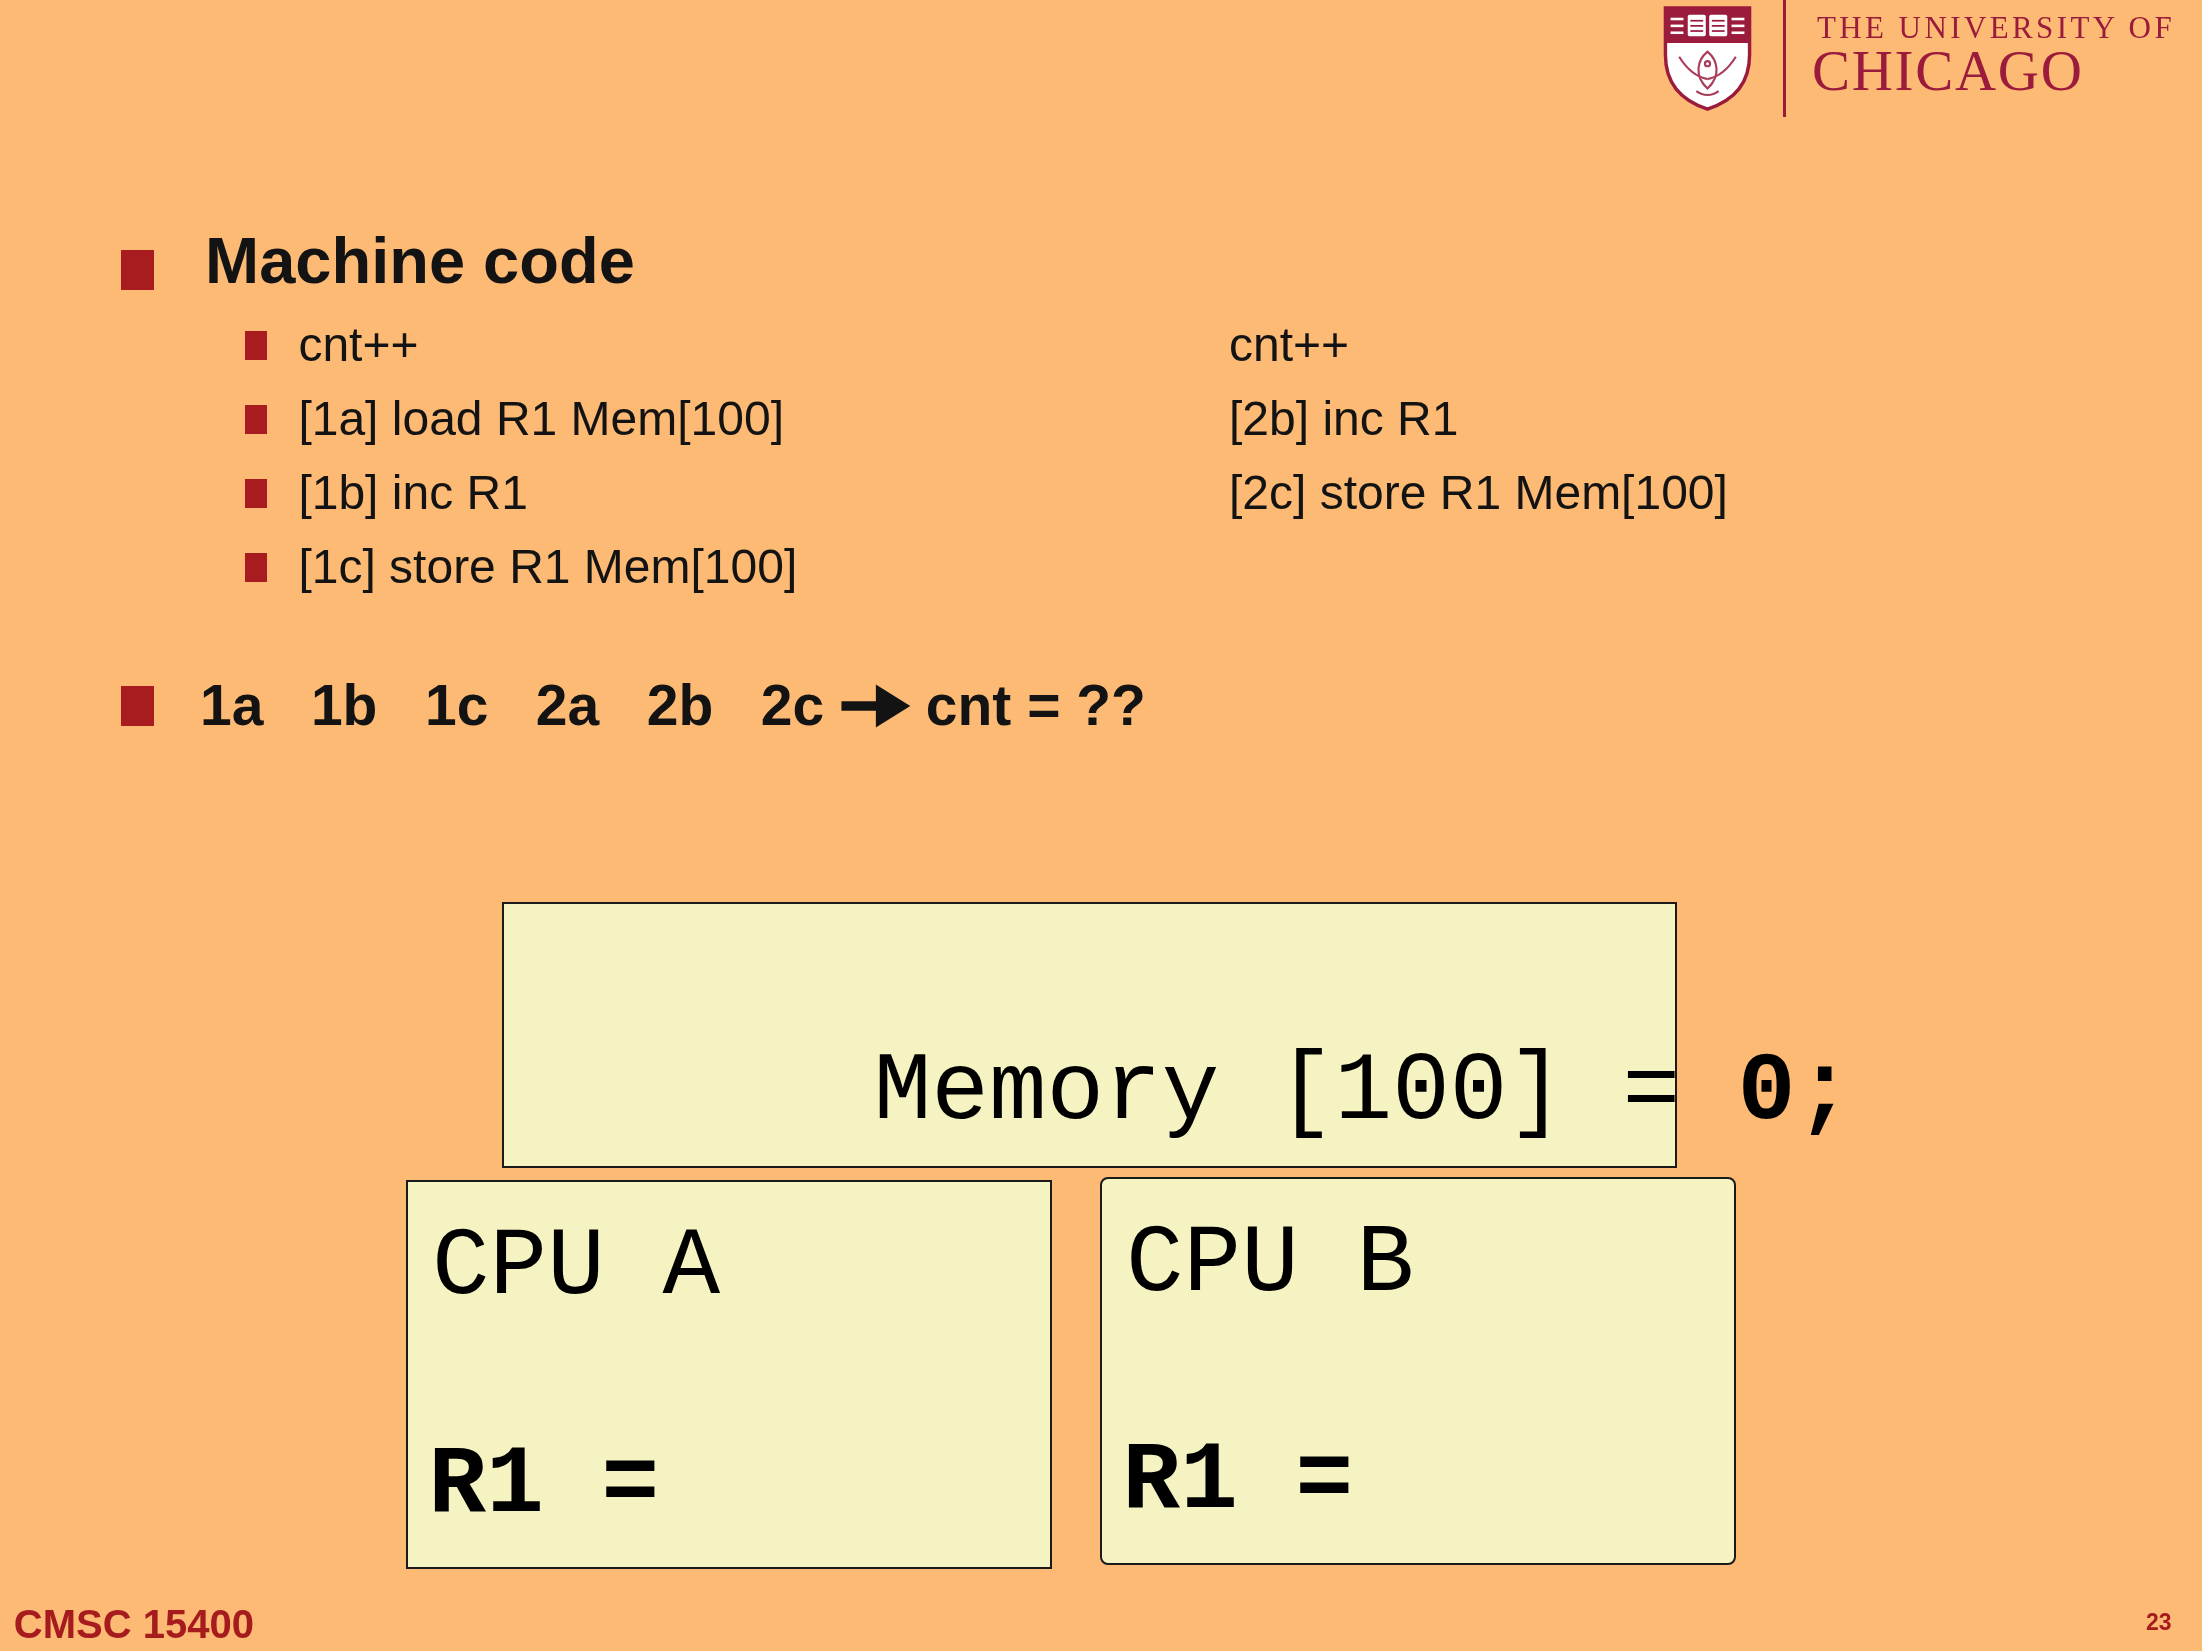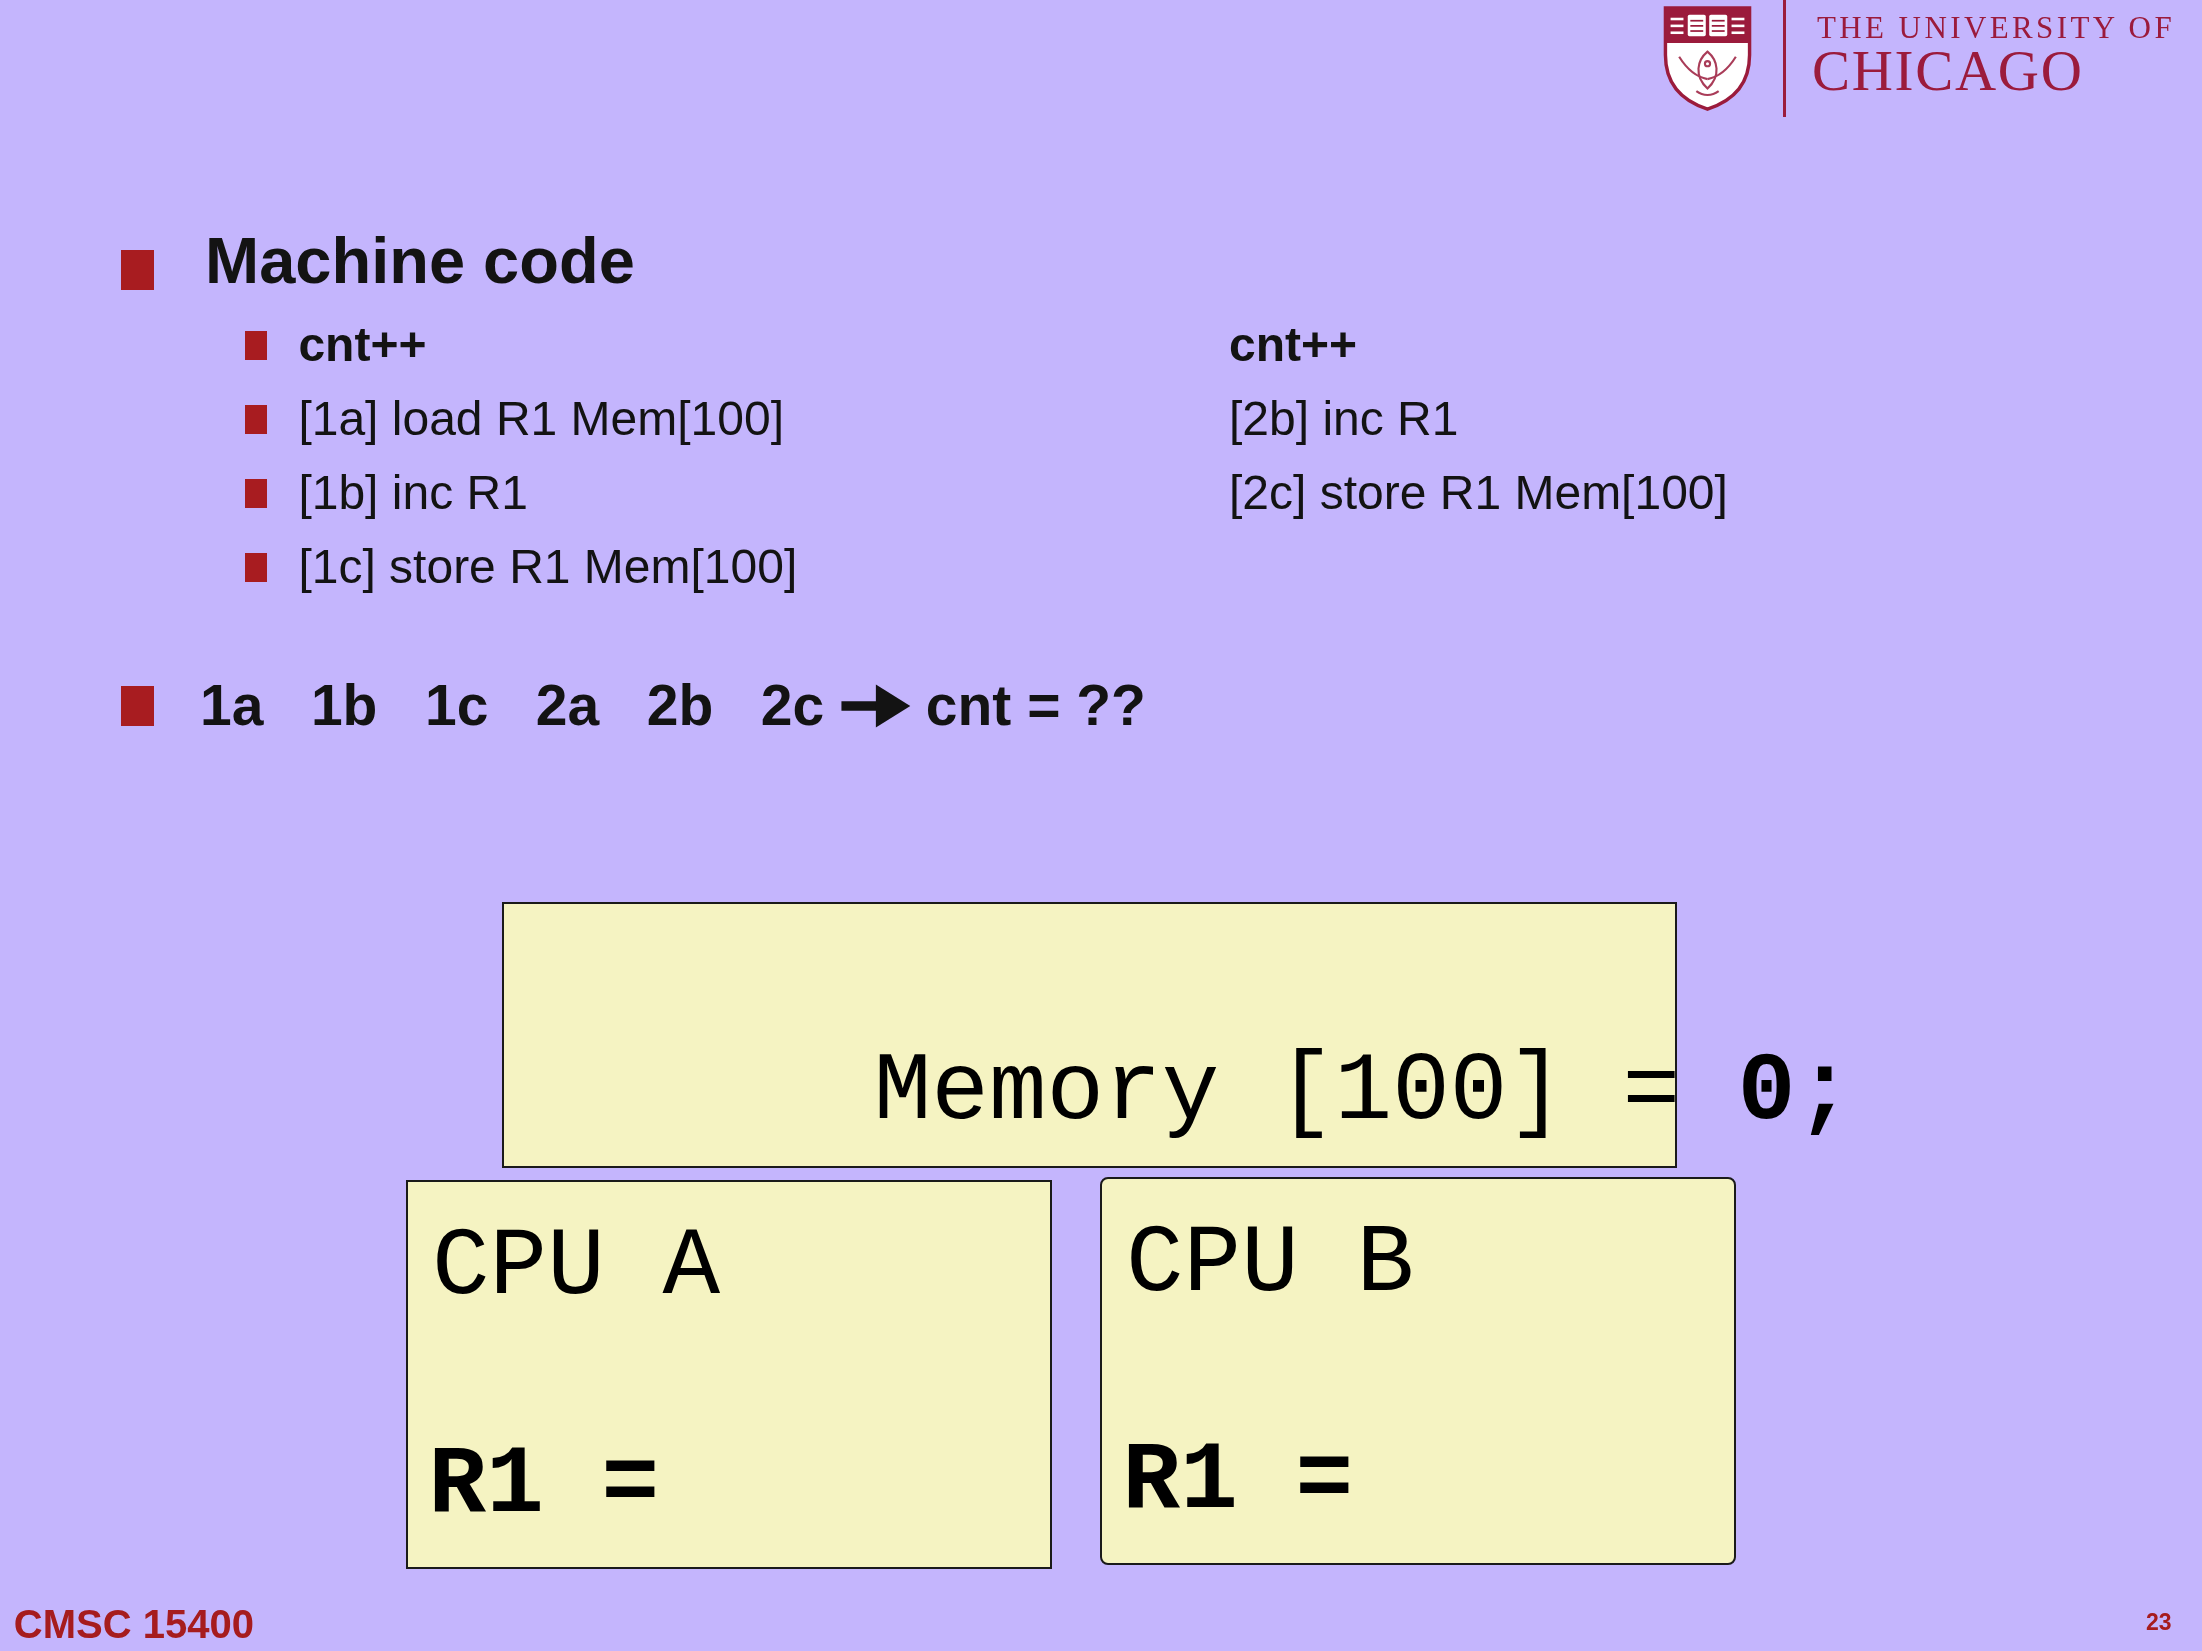--- a/index.html
+++ b/index.html
@@ -1,17 +1,17 @@
 <!DOCTYPE html>
 <html style="font-size:13.8px"><head>
 <meta charset="utf-8">
 <style>
   html,body{margin:0;padding:0;background:#ffffff;}
   .slide{
-    position:relative;width:2203px;height:1652px;background:#c4b5fd;
+    position:relative;width:2203px;height:1652px;background:#fdba74;
     overflow:hidden;font-family:"Liberation Sans",sans-serif;color:#131313;
   }
 
   
   .logo-crest{position:absolute;left:1662px;top:5.2px;}
   .logo-divider{position:absolute;left:1783px;top:0px;width:3.4px;height:117px;background:#9b1b3c;}
   .logo-line1{
     position:absolute;left:1817px;top:10.3px;
     font-family:"Liberation Serif",serif;font-size:31px;letter-spacing:3.4px;
     color:#9b1b3c;white-space:nowrap;
@@ -34,21 +34,21 @@
     font-size:65px;font-weight:700;line-height:1.1;white-space:nowrap;
   }
 
   
   .code-col{position:absolute;top:308px;}
   .code-col.left{left:245px;}
   .code-col.right{left:1229px;}
   .code-line{height:74px;display:flex;align-items:center;white-space:nowrap;}
   .code-line .sq-l2{margin-right:31px;}
   .code-text{font-size:48px;line-height:1;}
-  .code-text.bold{font-weight:700;}
+  .code-text.bold{font-weight:400;}
 
   
   .sequence{
     position:absolute;left:121px;top:671px;height:69px;
     display:flex;align-items:center;white-space:pre;
   }
   .sequence .sq-l1{margin-right:46px;}
   .seq-text{font-size:57px;font-weight:700;line-height:1;white-space:pre;}
   .arrow-icon{margin:0 13.8px;display:block;}
 

